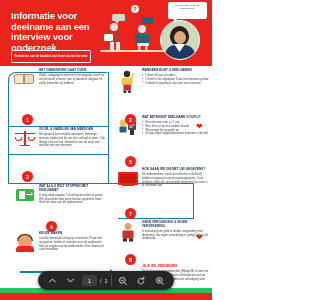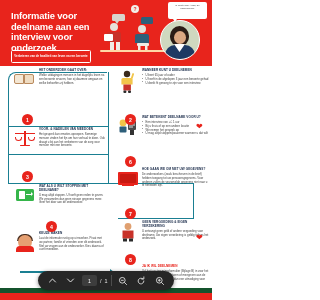--- a/index.html
+++ b/index.html
@@ -5,21 +5,21 @@
   * { box-sizing: border-box; margin: 0; padding: 0; }
   html, body {
     width: 212px; height: 300px;
     overflow: hidden;
     background: #ffffff;
     font-family: "Liberation Sans", sans-serif;
   }
   #page {
     position: relative;
     width: 212px; height: 300px;
-    background: #14532d;
+    background: #22c55e;
     overflow: hidden;
   }
 
   
   .header {
     position: relative;
     width: 212px; height: 66px;
     background: #e8241c;
     overflow: hidden;
   }

